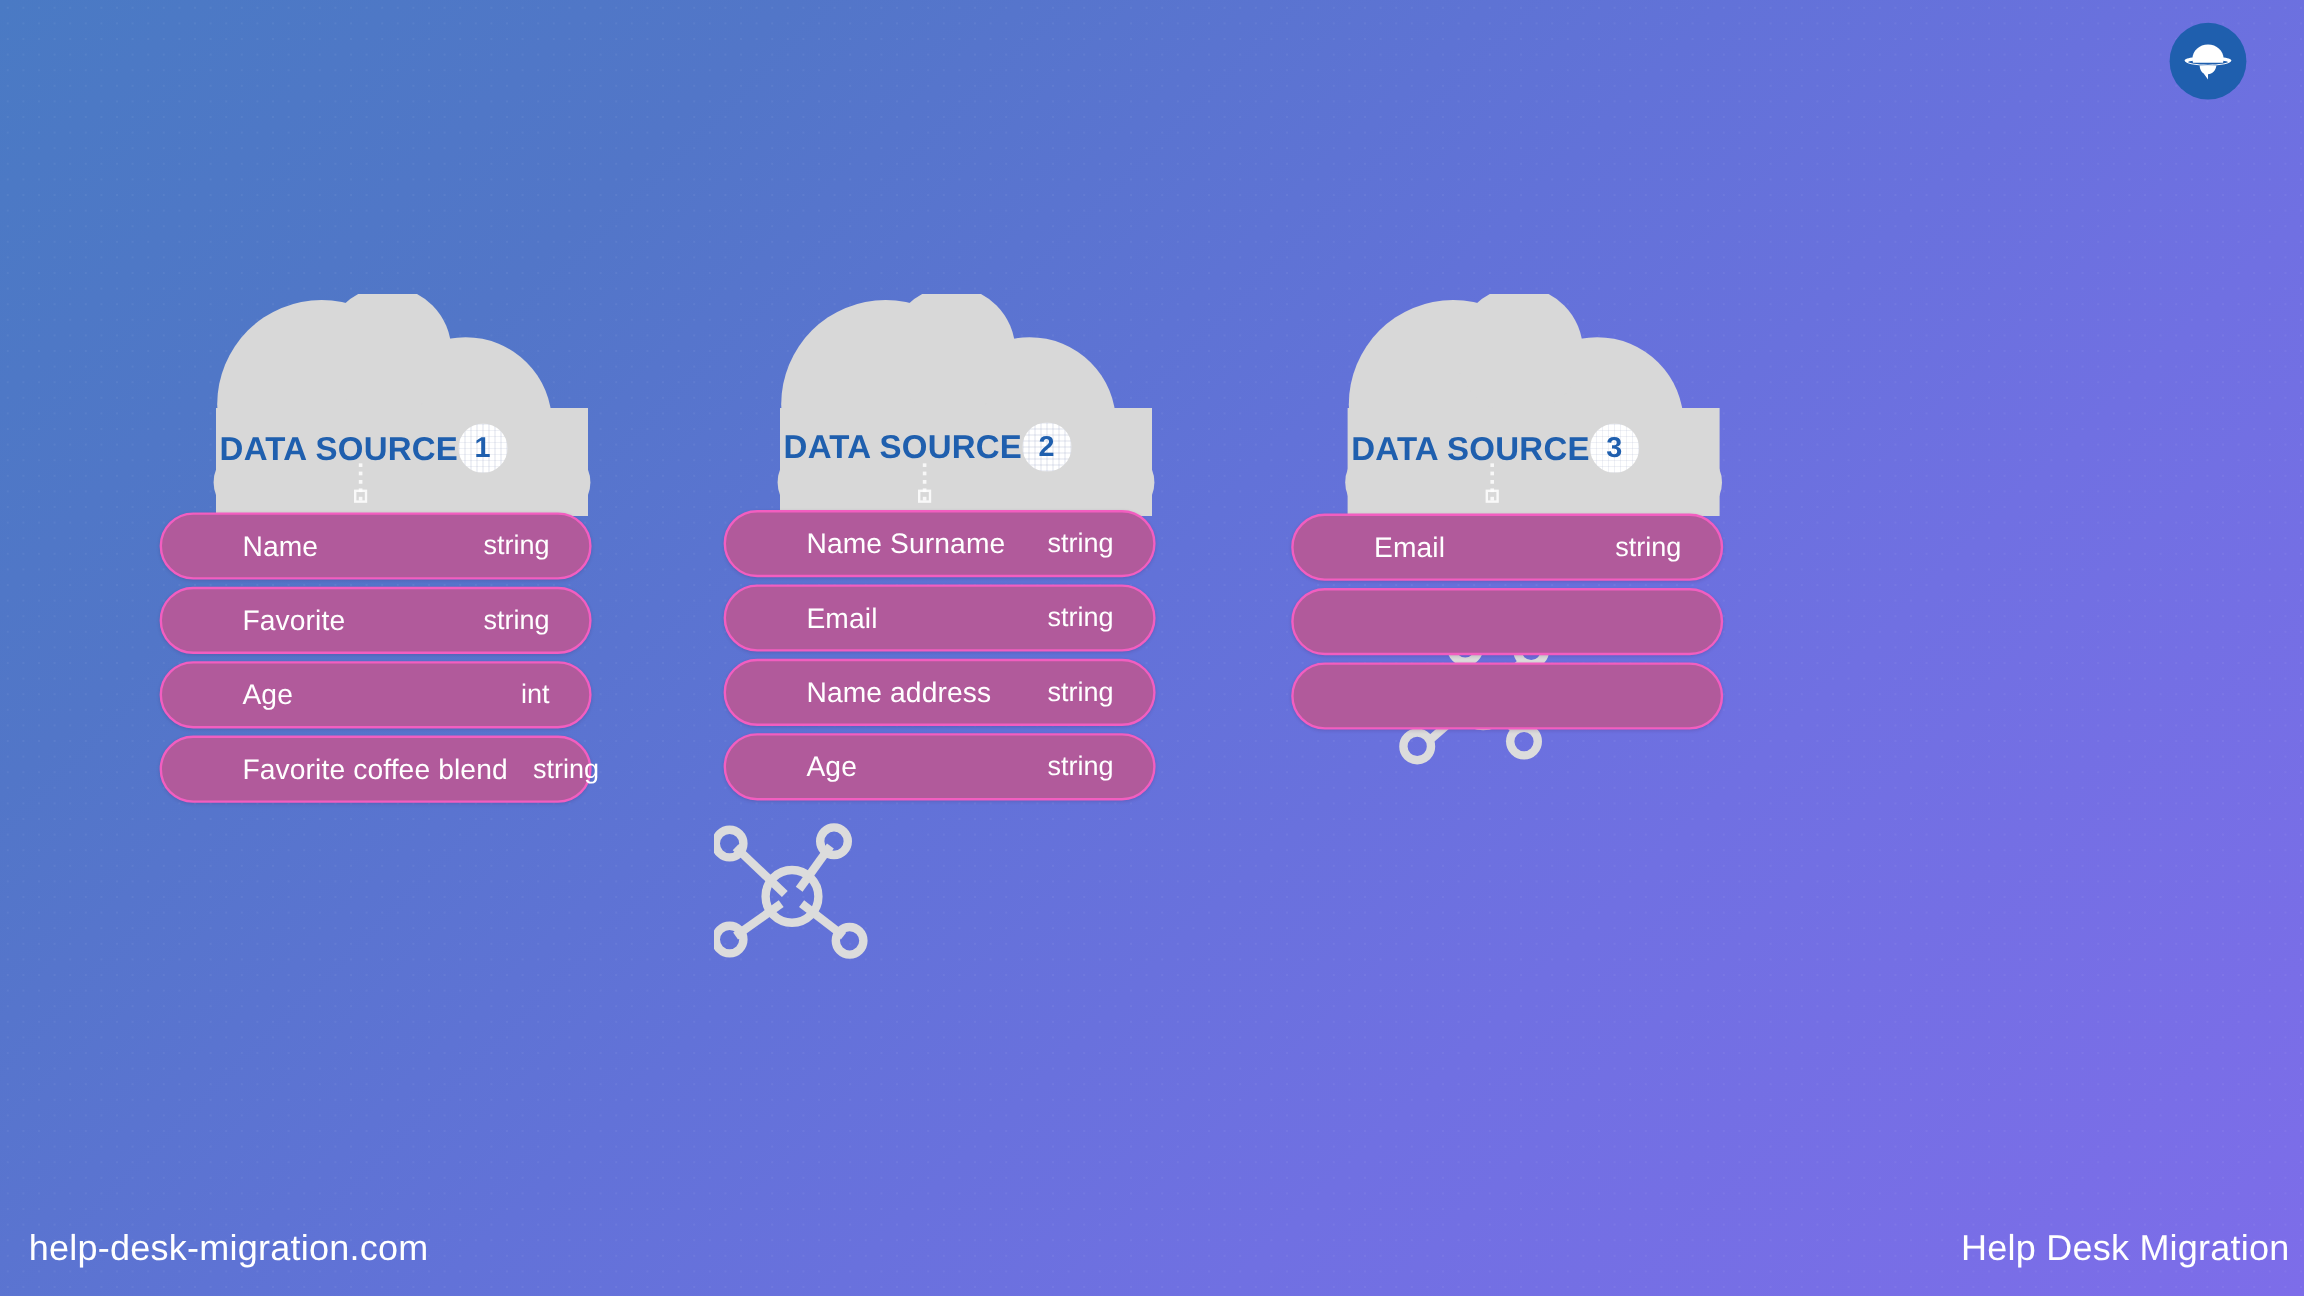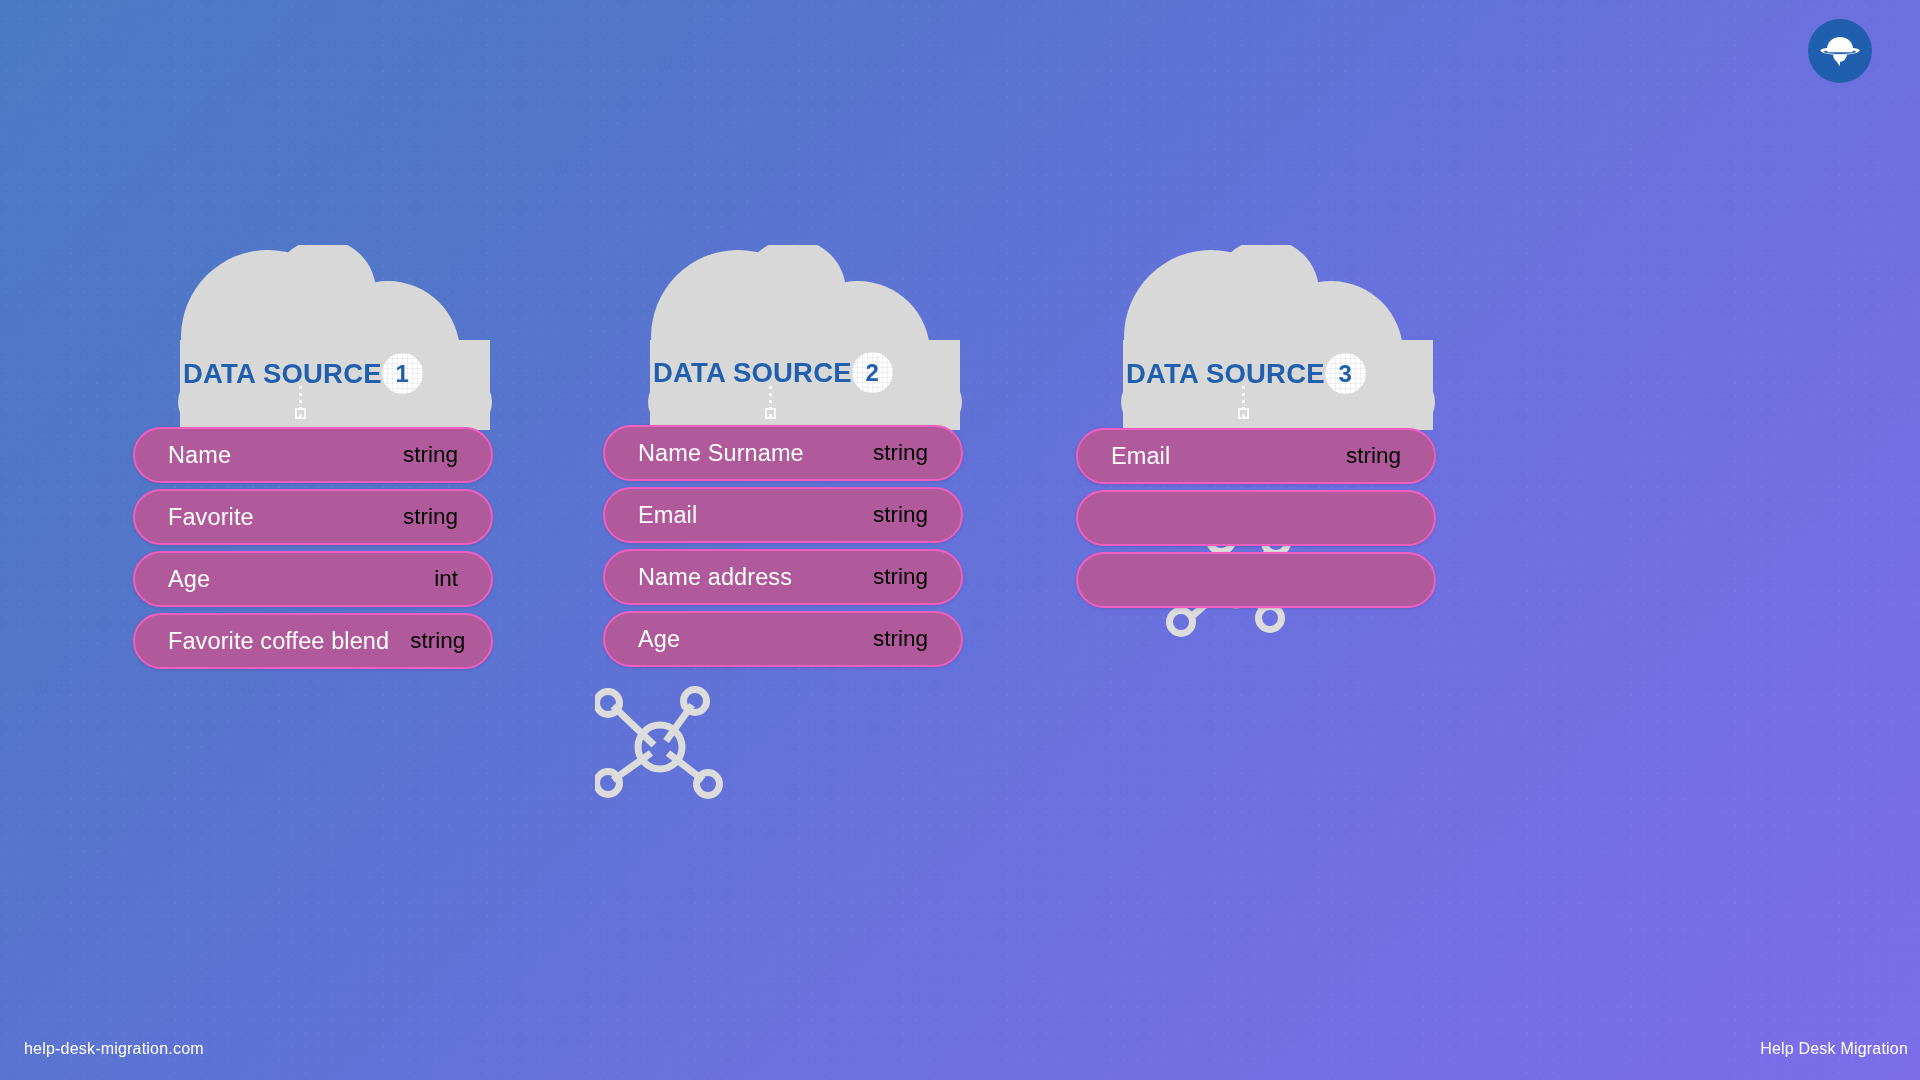--- a/index.html
+++ b/index.html
@@ -73,38 +73,38 @@
   .fields { position:absolute; display:flex; flex-direction:column; gap:6px; }
   .pill {
     height:56px; border-radius:28px;
     background:#b15a9b;
     border:2.5px solid #f25ec0;
     display:flex; align-items:center;
     padding:0 33px;
     box-shadow:0 1px 3px rgba(60,20,70,.18);
   }
   .pill .fname {
-    color:#ffffff; font-size:23.5px; letter-spacing:.1px; white-space:nowrap;
+    color:#ffffff; font-size:23.5px; letter-spacing:.1px; white-space:nowrap;margin-left:34px;
   }
   .pill .ftype {
-    color:#000000; font-size:22.5px; white-space:nowrap;
+    color:#ffffff; font-size:22.5px; white-space:nowrap;
   }
   .pill.spread { justify-content:space-between; }
   .pill.tight .ftype { margin-left:21px; }
   .pill.tight { justify-content:flex-start;align-items:center; }
   .pill.empty { }
 
   
   .nodes { position:absolute; }
   .nodes svg { display:block; }
 
   
   .footer-text {
     position:absolute; bottom:22px;
-    color:#ffffff; font-size:16px; letter-spacing:.2px;
+    color:#ffffff; font-size:30px; letter-spacing:.2px;
   }
   #footer-left { left:24px; }
   #footer-right { right:12px; }
 </style>
 </head>
 <body>
 
 <div id="texture"></div>
 
 <div id="logo">

